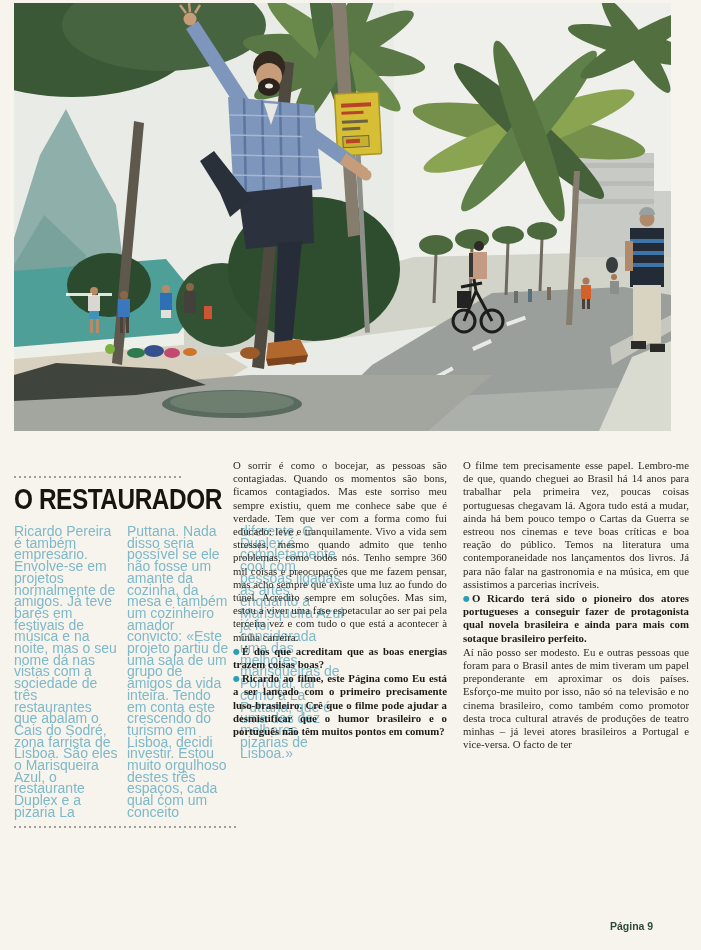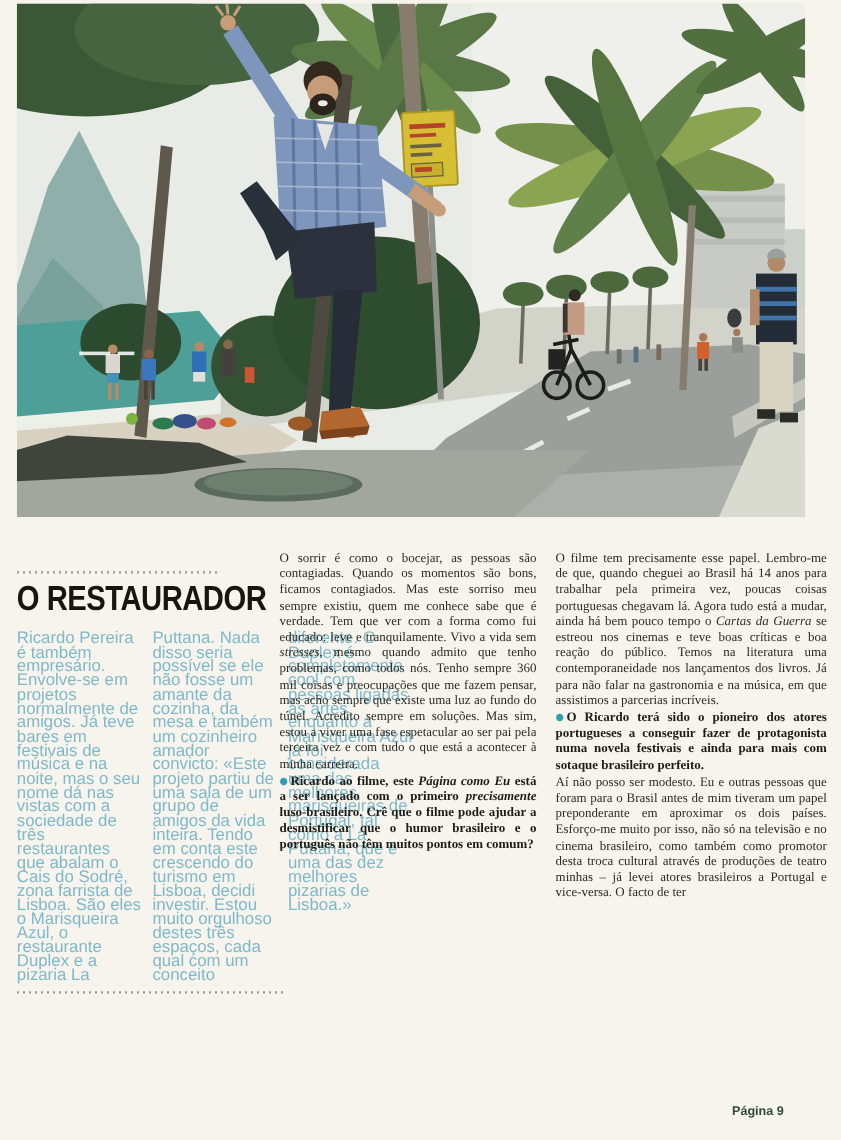--- a/index.html
+++ b/index.html
@@ -40,21 +40,21 @@
     font-family:"Liberation Sans", sans-serif;
     font-size:14px;line-height:11.7px;
     color:#7fb8c8;text-align:left;
   }
   .col-mid{position:absolute;left:233px;top:459px;width:214px;}
   .col-right{position:absolute;left:463px;top:459px;width:226px;}
   .body-text{
     font-size:10.8px;line-height:13.2px;color:#2c2a25;
     text-align:justify;margin:0 0 1px 0;
   }
-  .body-text .ital{font-style:italic;}
+  .body-text .ital{}
   .q{font-weight:bold;color:#1d1b16;}
   .bullet{
     color:#2d9fb5;font-size:8px;line-height:1;
     display:inline-block;margin-right:2px;transform:translateY(-1px);
     font-family:"DejaVu Sans", sans-serif;
   }
 
   
   .page-footer{
     position:absolute;left:610px;top:920px;width:60px;
@@ -281,24 +281,25 @@
 
   <div class="col-left">
     <div class="dashed-rule rule-top"></div>
     <h1 class="article-title">O RESTAURADOR</h1>
     <div class="intro">Ricardo Pereira é também empresário. Envolve-se em projetos normalmente de amigos. Já teve bares em festivais de música e na noite, mas o seu nome dá nas vistas com a sociedade de três restaurantes que abalam o Cais do Sodré, zona farrista de Lisboa. São eles o Marisqueira Azul, o restaurante Duplex e a pizaria La Puttana. Nada disso seria possível se ele não fosse um amante da cozinha, da mesa e também um cozinheiro amador convicto: «Este projeto partiu de uma sala de um grupo de amigos da vida inteira. Tendo em conta este crescendo do turismo em Lisboa, decidi investir. Estou muito orgulhoso destes três espaços, cada qual com um conceito diferente. O Duplex é completamente cool com pessoas ligadas às artes, enquanto a Marisqueira Azul já foi considerada uma das melhores marisqueiras de Portugal, tal como a La Puttana, que é uma das dez melhores pizarias de Lisboa.»</div>
   </div>
   <div class="dashed-rule rule-bottom"></div>
 
   <div class="col-mid">
     <p class="body-text"><span>O sorrir é como o bocejar, as pessoas são contagiadas. Quando os momentos são bons, ficamos contagiados. Mas este sorriso meu sempre existiu, quem me conhece sabe que é verdade. Tem que ver com a forma como fui educado: leve e tranquilamente. Vivo a vida sem </span><span class="ital">stresses</span><span>, mesmo quando admito que tenho problemas, como todos nós. Tenho sempre 360 mil coisas e preocupações que me fazem pensar, mas acho sempre que existe uma luz ao fundo do túnel. Acredito sempre em soluções. Mas sim, estou a viver uma fase espetacular ao ser pai pela terceira vez e com tudo o que está a acontecer à minha carreira.</span></p>
+    <p class="body-text q"><span class="bullet">●</span><span>É dos que acreditam que as boas energias trazem coisas boas?</span></p>
     <p class="body-text q"><span class="bullet">●</span><span>Ricardo ao filme, este </span><span class="ital">Página como Eu</span><span> está a ser lançado com o primeiro </span><span class="ital">precisamente</span><span> luso-brasileiro. Crê que o filme pode ajudar a desmistificar que o humor brasileiro e o português não têm muitos pontos em comum?</span></p>
   </div>
 
   <div class="col-right">
     <p class="body-text"><span>O filme tem precisamente esse papel. Lembro-me de que, quando cheguei ao Brasil há 14 anos para trabalhar pela primeira vez, poucas coisas portuguesas chegavam lá. Agora tudo está a mudar, ainda há bem pouco tempo o </span><span class="ital">Cartas da Guerra</span><span> se estreou nos cinemas e teve boas críticas e boa reação do público. Temos na literatura uma contemporaneidade nos lançamentos dos livros. Já para não falar na gastronomia e na música, em que assistimos a parcerias incríveis.</span></p>
-    <p class="body-text q"><span class="bullet">●</span><span>O Ricardo terá sido o pioneiro dos atores portugueses a conseguir fazer de protagonista numa novela festivais e ainda para mais com sotaque brasileiro perfeito.</span></p>
+    <p class="body-text q"><span class="bullet">●</span><span>O Ricardo terá sido o pioneiro dos atores portugueses a conseguir fazer de protagonista qual novela brasileira e ainda para mais com sotaque brasileiro perfeito.</span></p>
     <p class="body-text"><span>Aí não posso ser modesto. Eu e outras pessoas que foram para o Brasil antes de mim tiveram um papel preponderante em aproximar os dois países. Esforço-me muito por isso, não só na televisão e no cinema brasileiro, como também como promotor desta troca cultural através de produções de teatro minhas – já levei atores brasileiros a Portugal e vice-versa. O facto de ter</span></p>
   </div>
 
   <div class="page-footer">Página 9</div>
 
 </div>
 
 </body></html>

